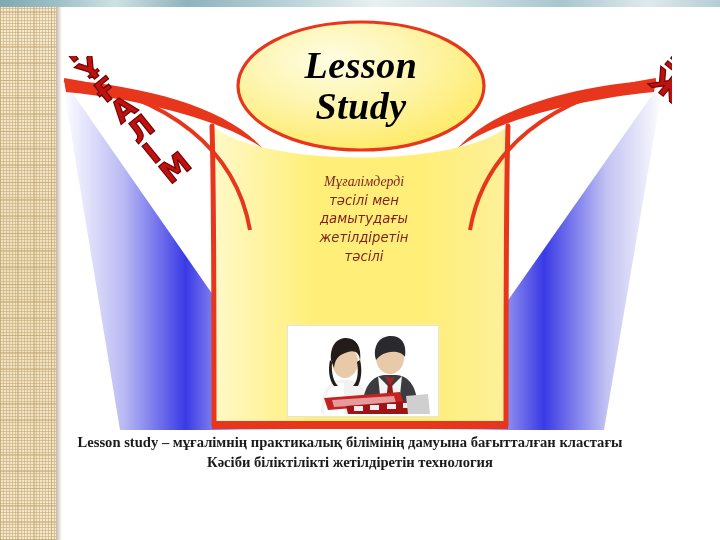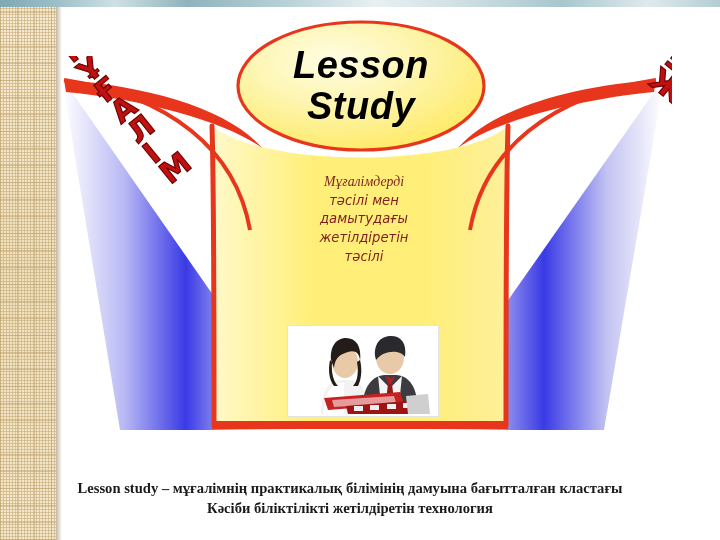--- a/index.html
+++ b/index.html
@@ -30,21 +30,21 @@
     background:linear-gradient(90deg,rgba(120,95,55,.45),rgba(120,95,55,0));}
 
   
   .stage{position:absolute;left:0;top:0;width:720px;height:540px;z-index:10;}
   .stage svg{position:absolute;left:0;top:0;}
 
   
   .oval-title{
     position:absolute;left:246px;top:30px;width:230px;height:112px;
     z-index:22;display:flex;flex-direction:column;align-items:center;justify-content:center;
-    color:#000;font-family:Liberation Sans, sans-serif;font-weight:bold;font-style:italic;
+    color:#000;font-family:Liberation Serif, serif;font-weight:bold;font-style:italic;
     font-size:38px;line-height:1.08;letter-spacing:.5px;text-align:center;
     pointer-events:none;
   }
   .oval-title span{display:block;}
 
   
   .funnel-sub{
     position:absolute;left:274px;top:172px;width:180px;
     z-index:22;text-align:center;
     font-family:"DejaVu Sans", sans-serif;font-style:italic;font-weight:normal;
@@ -61,21 +61,21 @@
   
   .wa{position:absolute;z-index:26;pointer-events:none;}
   .wa-left{left:58px;top:56px;width:200px;height:210px;}
   .wa-right{left:472px;top:56px;width:200px;height:210px;}
 
   
   .caption{
     position:absolute;left:0px;top:432px;width:700px;z-index:28;
     text-align:center;color:#1a1a1a;
     font-family:"Liberation Serif", serif;font-weight:bold;
-    font-size:14.6px;line-height:1.40;letter-spacing:0px;margin-top:46px;
+    font-size:14.6px;line-height:1.40;letter-spacing:0px;
   }
   .caption div{display:block;padding:0 8px;}
   .caption div:nth-child(4){margin-top:1px;font-family:Liberation Mono, monospace;}
 </style>
 </head>
 <body>
 
 <div id="slide">
 
   <div class="topstrip"></div>

